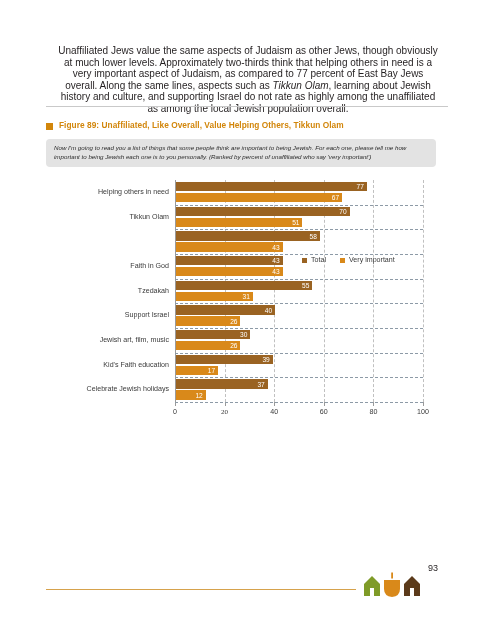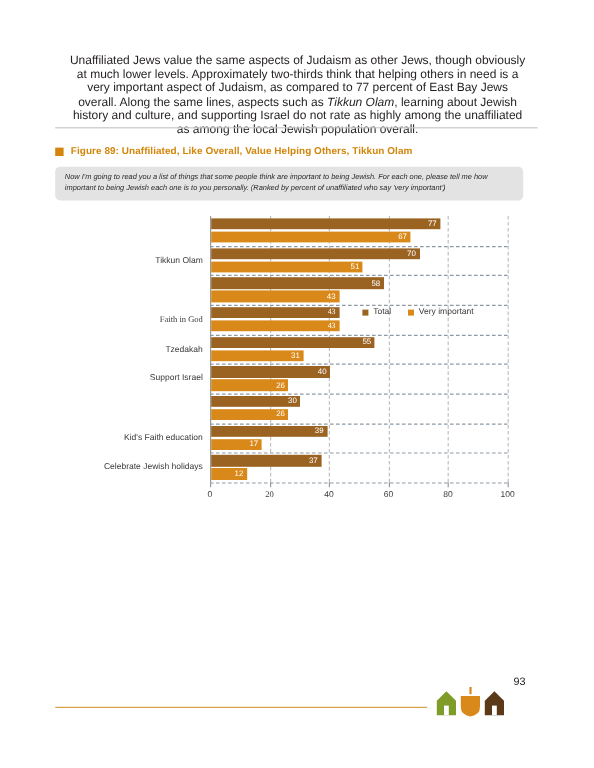--- a/index.html
+++ b/index.html
@@ -263,20 +263,21 @@
     <div class="axis-line-v"></div>
     <div id="vgrids">
         <div class="vgrid" style="left: 178.6px;"></div>
         <div class="vgrid" style="left: 228.2px;"></div>
         <div class="vgrid" style="left: 277.8px;"></div>
         <div class="vgrid" style="left: 327.4px;"></div>
         <div class="vgrid" style="left: 377px;"></div>
       </div>
     <div id="rows">
         <div class="cat-row" style="top: 0px;">
+          <div class="cat-label">Helping others in need</div>
           <div class="bar-wrap">
             <div class="bar total" style="width: 190.96px; background: rgb(154, 99, 34);">
               <span class="bar-val">77</span>
             </div>
             <div class="bar very" style="width: 166.16px; background: rgb(217, 137, 26);">
               <span class="bar-val">67</span>
             </div>
           </div>
         </div>
         <div class="cat-row" style="top: 24.6667px;">
@@ -295,21 +296,21 @@
           <div class="cat-sep" style="top: 0px;"></div>
           <div class="bar-wrap">
             <div class="bar total" style="width: 143.84px; background: rgb(154, 99, 34);">
               <span class="bar-val">58</span>
             </div>
             <div class="bar very" style="width: 106.64px; background: rgb(217, 137, 26);">
               <span class="bar-val">43</span>
             </div>
           </div>
         </div>
-        <div class="cat-row" style="top: 74px; font-family: Liberation Serif, serif;">
+        <div class="cat-row" style="top: 74px;">
           <div class="cat-sep" style="top: 0px;"></div>
           <div class="cat-label">Faith in God</div>
           <div class="bar-wrap">
             <div class="bar total" style="width: 106.64px; background: rgb(154, 99, 34);">
               <span class="bar-val">43</span>
             </div>
             <div class="bar very" style="width: 106.64px; background: rgb(217, 137, 26);">
               <span class="bar-val">43</span>
             </div>
           </div>
@@ -333,20 +334,21 @@
             <div class="bar total" style="width: 99.2px; background: rgb(154, 99, 34);">
               <span class="bar-val">40</span>
             </div>
             <div class="bar very" style="width: 64.48px; background: rgb(217, 137, 26);">
               <span class="bar-val">26</span>
             </div>
           </div>
         </div>
         <div class="cat-row" style="top: 148px;">
           <div class="cat-sep" style="top: 0px;"></div>
+          <div class="cat-label">Jewish art, film, music</div>
           <div class="bar-wrap">
             <div class="bar total" style="width: 74.4px; background: rgb(154, 99, 34);">
               <span class="bar-val">30</span>
             </div>
             <div class="bar very" style="width: 64.48px; background: rgb(217, 137, 26);">
               <span class="bar-val">26</span>
             </div>
           </div>
         </div>
         <div class="cat-row" style="top: 172.667px;">

